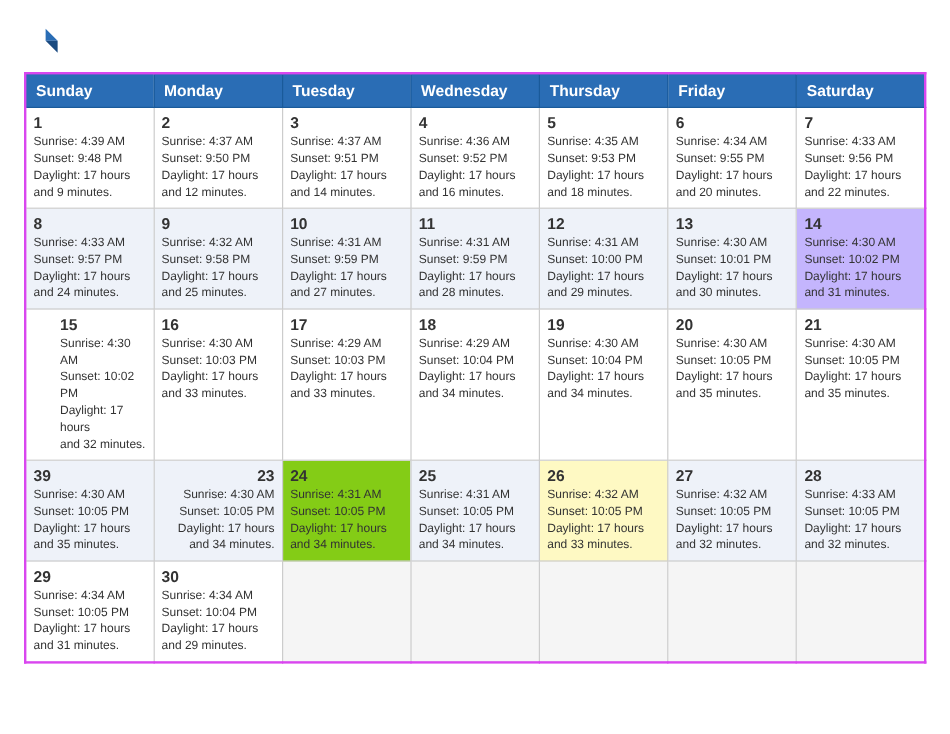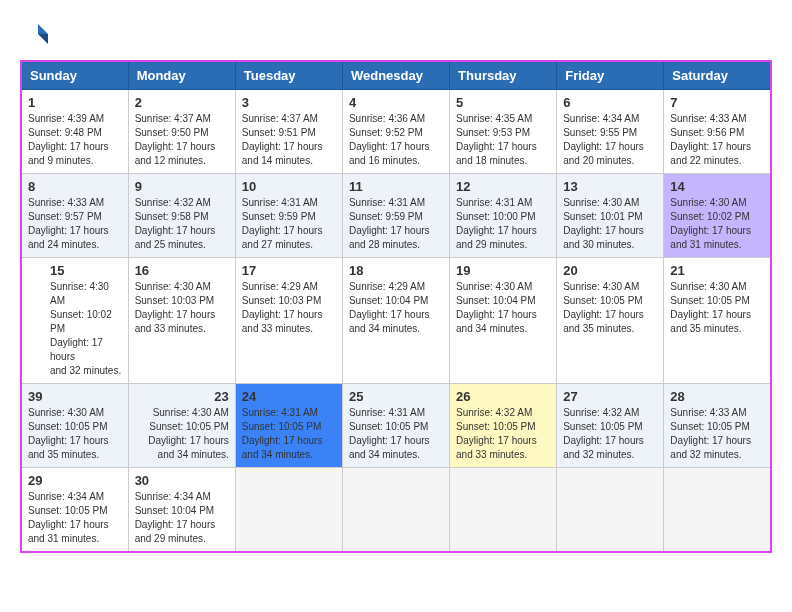--- a/index.html
+++ b/index.html
@@ -214,21 +214,21 @@
       </tr>
       <tr>
         <td style="background: rgb(238, 242, 249);">
           <span class="day-number">39</span>
           <div class="day-info">Sunrise: 4:30 AM<br>Sunset: 10:05 PM<br>Daylight: 17 hours<br>and 35 minutes.</div>
         </td>
         <td style="background: rgb(238, 242, 249); text-align: right;">
           <span class="day-number">23</span>
           <div class="day-info">Sunrise: 4:30 AM<br>Sunset: 10:05 PM<br>Daylight: 17 hours<br>and 34 minutes.</div>
         </td>
-        <td style="background: #3b82f6;">
+        <td style="background: #84cc16;">
           <span class="day-number">24</span>
           <div class="day-info">Sunrise: 4:31 AM<br>Sunset: 10:05 PM<br>Daylight: 17 hours<br>and 34 minutes.</div>
         </td>
         <td style="background: rgb(238, 242, 249); margin-top: 28px;">
           <span class="day-number">25</span>
           <div class="day-info">Sunrise: 4:31 AM<br>Sunset: 10:05 PM<br>Daylight: 17 hours<br>and 34 minutes.</div>
         </td>
         <td style="background: #fef9c3;">
           <span class="day-number">26</span>
           <div class="day-info">Sunrise: 4:32 AM<br>Sunset: 10:05 PM<br>Daylight: 17 hours<br>and 33 minutes.</div>

